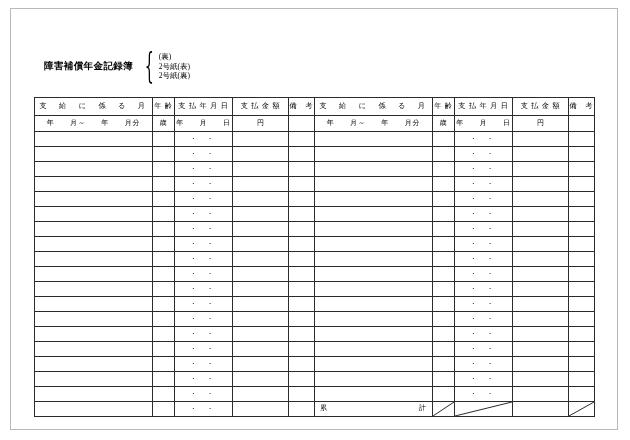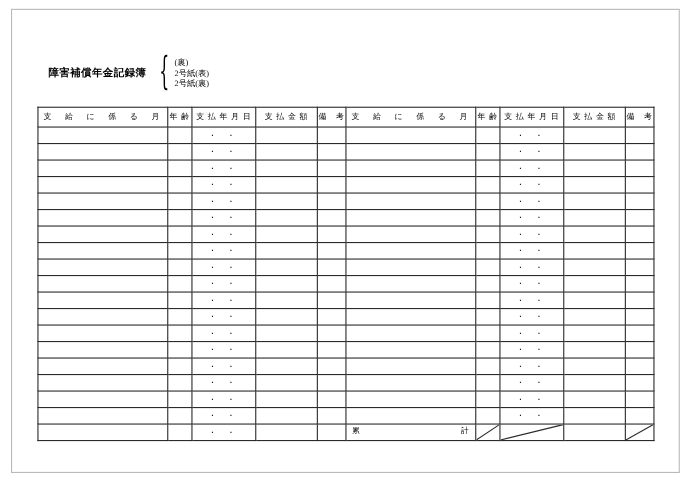--- a/index.html
+++ b/index.html
@@ -162,20 +162,32 @@
           <td class="sp-small">年 齢</td>
           <td class="sp-small">支 払 年 月 日</td>
           <td class="sp-small">支 払 金 額</td>
           <td class="sp-small">備　考</td>
           <td class="sp-wide">支　給　に　係　る　月</td>
           <td class="sp-small">年 齢</td>
           <td class="sp-small">支 払 年 月 日</td>
           <td class="sp-small">支 払 金 額</td>
           <td class="sp-small">備　考</td>
         </tr>
+        <tr class="sub">
+          <td class="sp-small">年　　月～　　年　　月分</td>
+          <td class="sp-small">歳</td>
+          <td class="sp-small">年　　月　　日</td>
+          <td class="right-pad">円</td>
+          <td class="sp-small"></td>
+          <td class="sp-small">年　　月～　　年　　月分</td>
+          <td class="sp-small">歳</td>
+          <td class="sp-small">年　　月　　日</td>
+          <td class="right-pad">円</td>
+          <td class="sp-small"></td>
+        </tr>
         <tr>
           <td></td>
           <td></td>
           <td class="dots">・ ・</td>
           <td></td>
           <td></td>
           <td></td>
           <td></td>
           <td class="dots">・ ・</td>
           <td></td>

